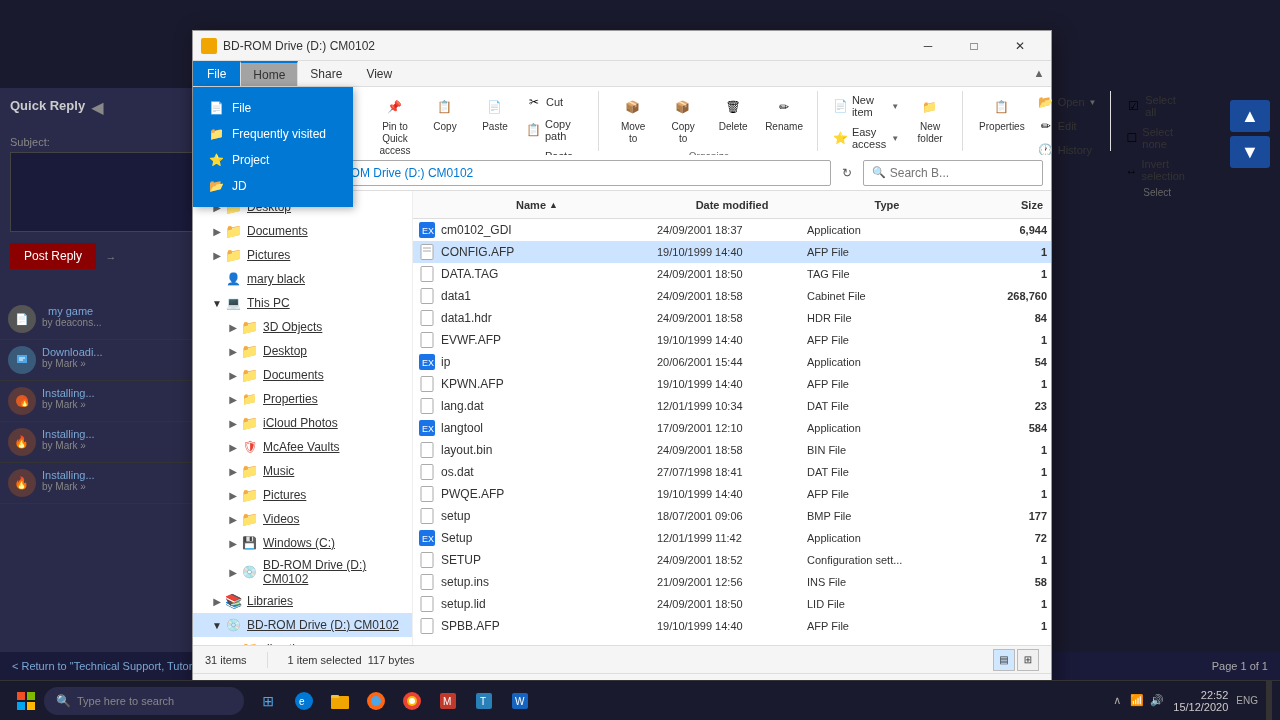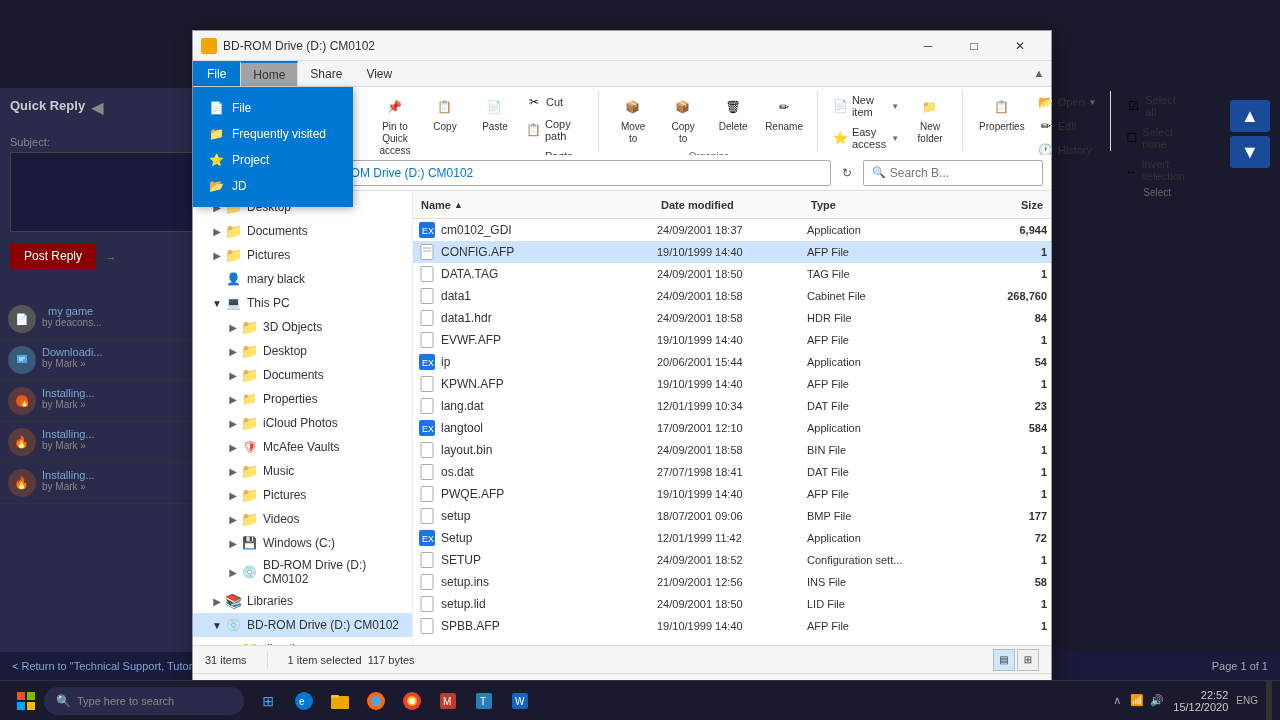--- a/index.html
+++ b/index.html
@@ -47,28 +47,28 @@
 
     
     .exp-body { display: flex; flex: 1; overflow: hidden; }
     .exp-sidebar { width: 220px; background: white; border-right: 1px solid #eee; overflow-y: auto; padding: 4px 0; }
     .sidebar-item { display: flex; align-items: center; padding: 3px 0; cursor: pointer; }
     .sidebar-item.selected { background: #cce4ff; }
     .sidebar-expand { width: 16px; display: flex; align-items: center; justify-content: center; color: #666; font-size: 10px; flex-shrink: 0; }
     .sidebar-icon { width: 18px; height: 18px; display: flex; align-items: center; justify-content: center; flex-shrink: 0; margin-right: 4px; }
     .folder-icon { color: #f0a500; font-size: 14px; }
     .folder-icon-blue { color: #4da6e8; font-size: 14px; }
-    .sidebar-label { font-size: 12px; color: #333; }
+    .sidebar-label { font-size: 12px; color: #333; text-decoration: underline; }
     .sidebar-indent1 { padding-left: 16px; }
     .sidebar-indent2 { padding-left: 32px; }
 
     
     .exp-filelist { flex: 1; display: flex; flex-direction: column; overflow: hidden; }
     .filelist-header { display: flex; align-items: center; border-bottom: 1px solid #ddd; background: #fafafa; height: 28px; padding: 0 4px; }
-    .filelist-col { display: flex; align-items: center; padding: 0 4px; font-size: 11px; color: #333; font-weight: 600; cursor: pointer; }
+    .filelist-col { display: flex; align-items: center; padding: 0 4px; font-size: 11px; color: #333; font-weight: 600; cursor: pointer; justify-content: center; }
     .col-name { flex: 1; min-width: 200px; }
     .col-date { width: 150px; }
     .col-type { width: 160px; }
     .col-size { width: 80px; text-align: right; justify-content: flex-end; }
     .col-sort-arrow { font-size: 9px; margin-left: 3px; }
     .filelist-body { flex: 1; overflow-y: auto; }
     .file-row { display: flex; align-items: center; padding: 0 4px; height: 22px; cursor: pointer; }
     .file-row.selected { background: #cce4ff; }
     .file-icon { width: 20px; height: 24px; display: flex; align-items: center; justify-content: center; margin-right: 4px; flex-shrink: 0; }
     .file-name { flex: 1; font-size: 12px; color: #333; overflow: hidden; text-overflow: ellipsis; white-space: nowrap; }

